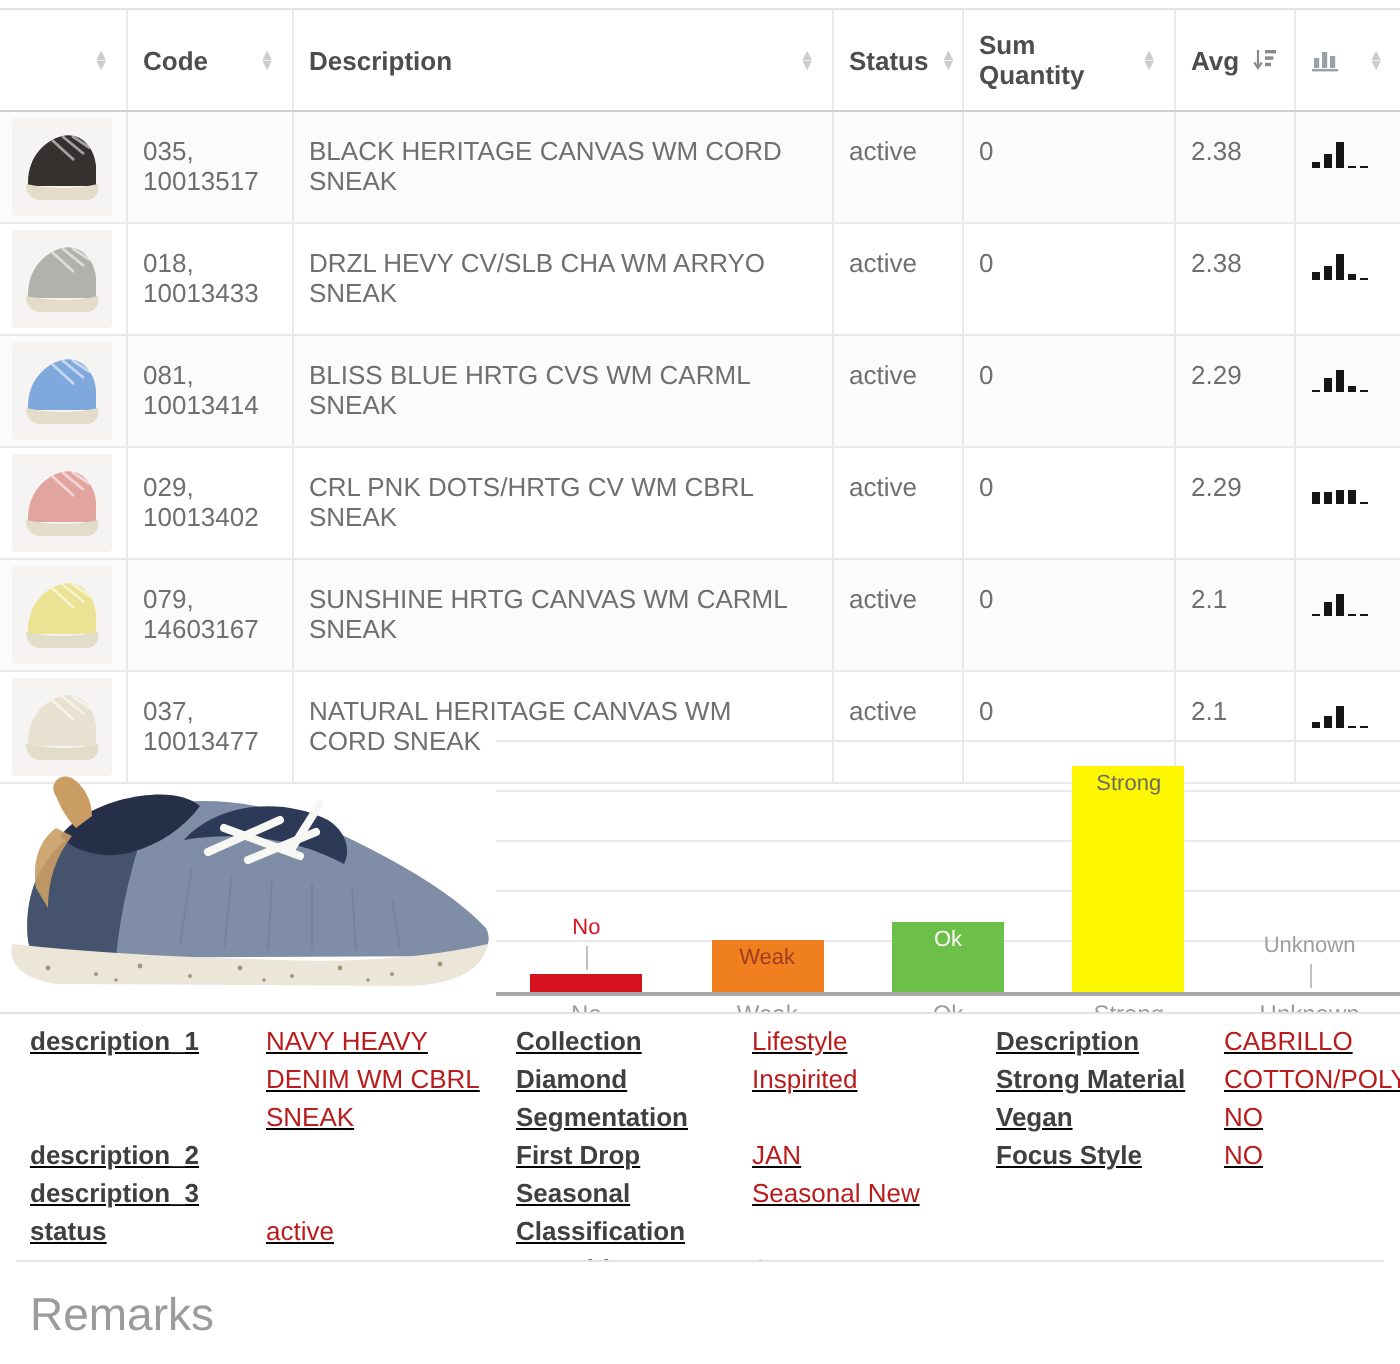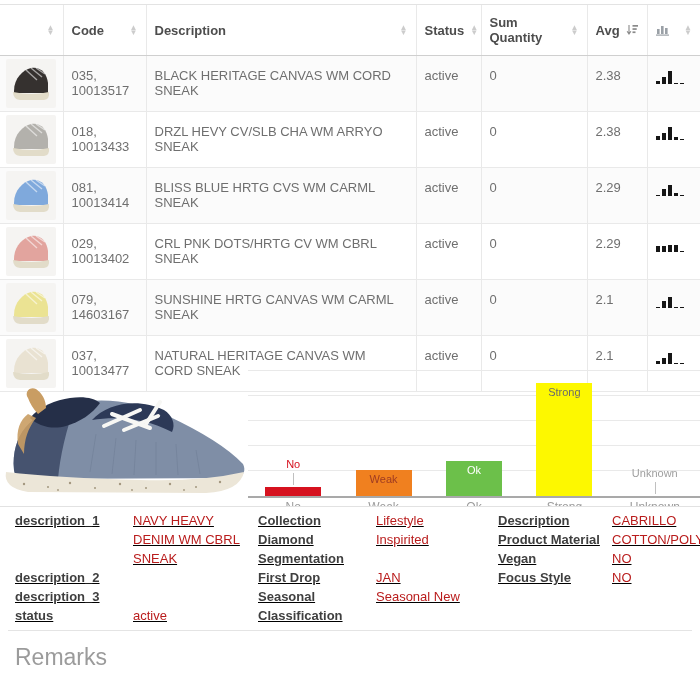--- a/index.html
+++ b/index.html
@@ -414,21 +414,21 @@
           <div class="flabel">Franchise</div>
           <div class="fvalue">SNEAKER</div>
         </div>
       </div>
     <div class="dcol dcol3" id="d-col3">
         <div class="field">
           <div class="flabel">Description</div>
           <div class="fvalue">CABRILLO</div>
         </div>
         <div class="field">
-          <div class="flabel">Product Material</div>
+          <div class="flabel">Strong Material</div>
           <div class="fvalue">COTTON/POLY</div>
         </div>
         <div class="field">
           <div class="flabel">Vegan</div>
           <div class="fvalue">NO</div>
         </div>
         <div class="field">
           <div class="flabel">Focus Style</div>
           <div class="fvalue">NO</div>
         </div>

